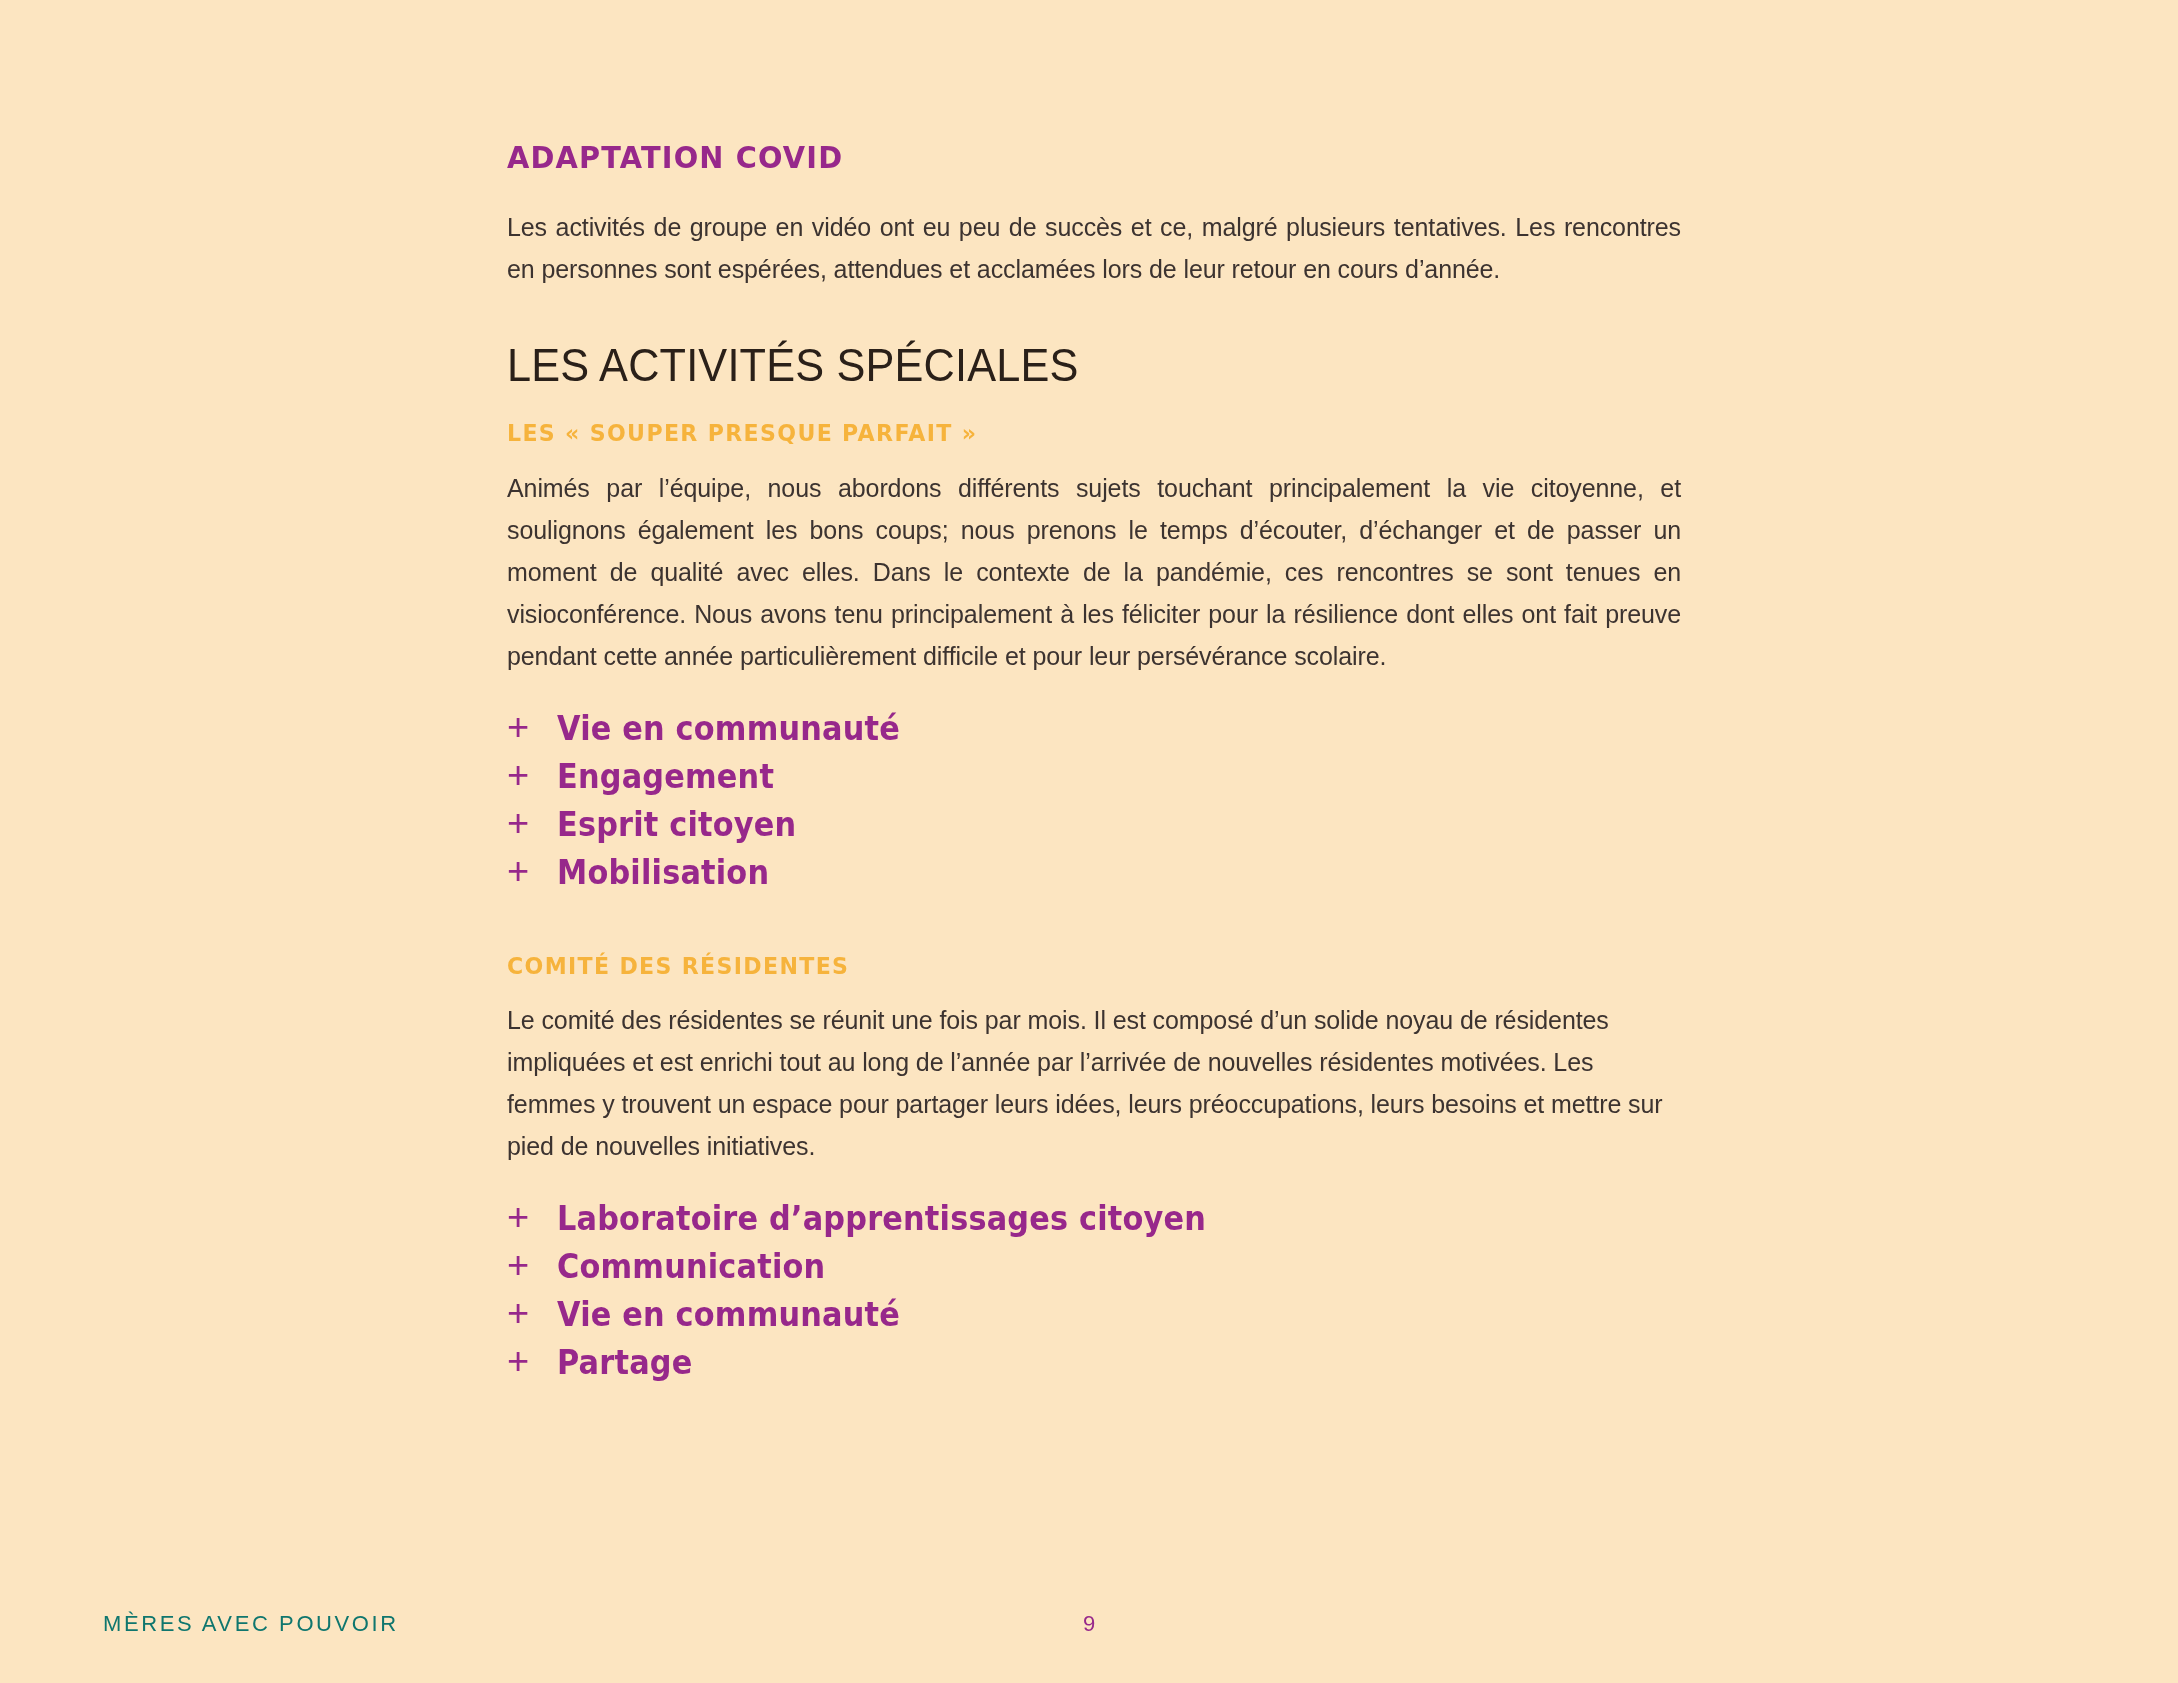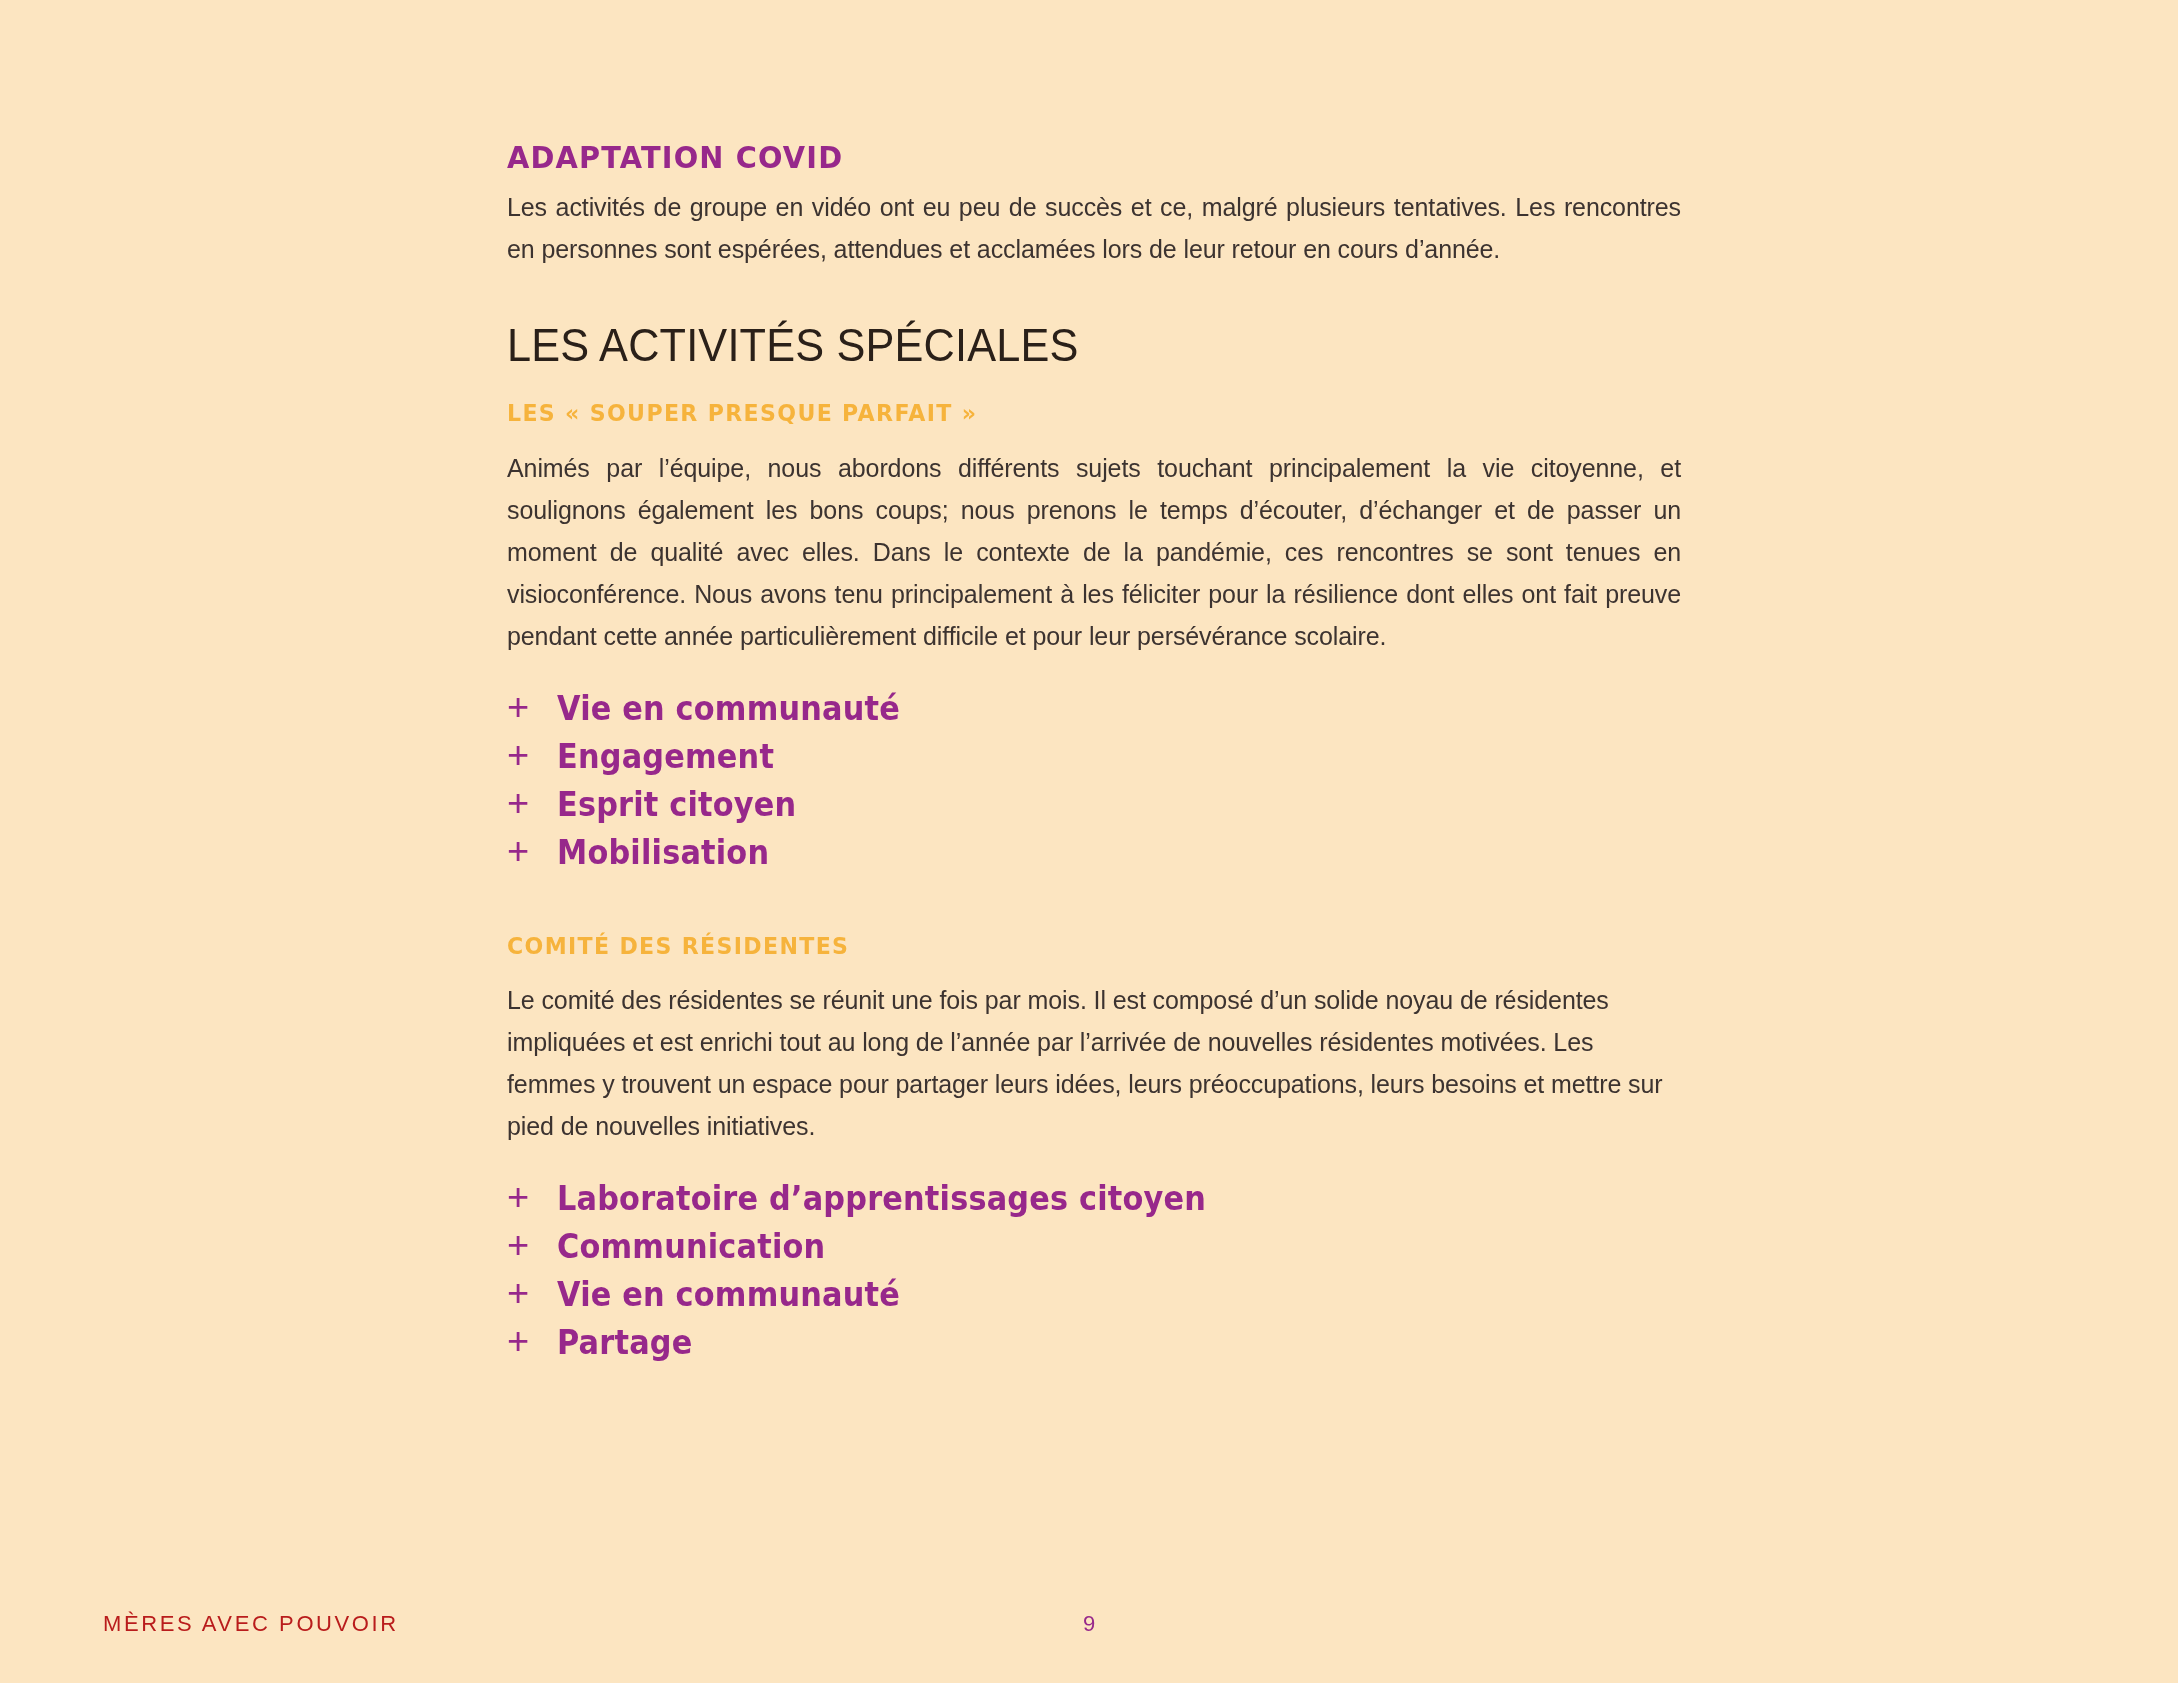--- a/index.html
+++ b/index.html
@@ -47,21 +47,21 @@
     color: #3c3330;
     font-family: "Liberation Sans", sans-serif;
     font-weight: 300;
     font-size: 25px;
     line-height: 42px;
     letter-spacing: -0.1px;
   }
   .body-text.justified { text-align: justify; text-justify: inter-word; }
   .body-text.tight     { text-align: left; }
 
-  .p-covid { margin-top: 12px; width: 1174px; }
+  .p-covid { margin-top: 32px; width: 1174px; }
 
   
   .h-section {
     margin: 0;
     padding-top: 51px;
     color: #2a2019;
     font-family: "Liberation Sans", sans-serif;
     font-weight: 400;
     font-size: 46px;
     line-height: 1.05;
@@ -134,21 +134,21 @@
     top: 1602px;
     width: 2178px;
     height: 44px;
   }
   .footer-left, .footer-right, .footer-page {
     position: absolute;
     font-family: "Liberation Sans", sans-serif;
     font-weight: 300;
     font-size: 22px;
     letter-spacing: 2.6px;
-    color: #b91c1c;
+    color: #0f766e;
     line-height: 44px;
     white-space: nowrap;
   }
   .footer-left  { left: 103px; }
   .footer-right { right: 103px; }
   .footer-page  {
     left: 0; width: 2178px; text-align: center;
     color: #97288b; letter-spacing: 0;
   }
 </style>

